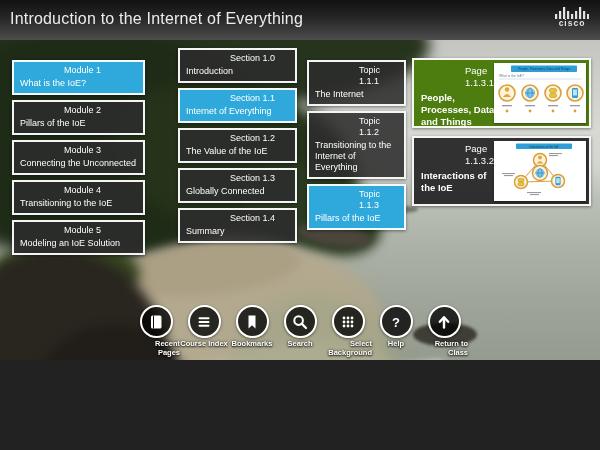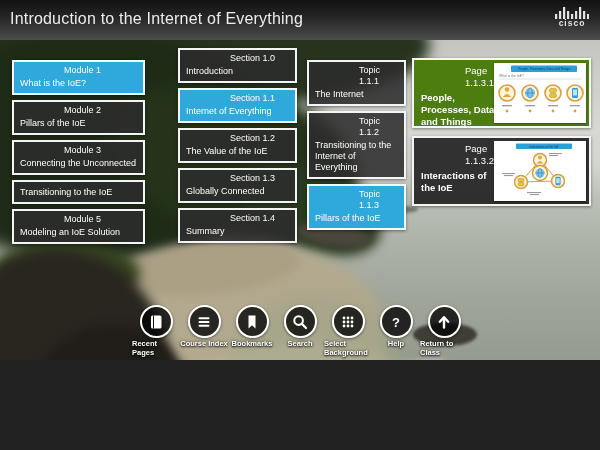--- a/index.html
+++ b/index.html
@@ -55,21 +55,21 @@
   .page-text .t-sub{font-size:9.5px;line-height:12px;margin-top:3px;font-weight:bold;}
   .page-thumb{position:absolute;right:3px;top:3px;width:92px;height:60px;background:#fff;
               box-shadow:0 1px 2px rgba(0,0,0,0.4);}
   .page-thumb svg{display:block;}
   
   .toolbar{position:absolute;left:0;right:0;bottom:3px;display:flex;justify-content:center;}
   .tool{width:48px;display:flex;flex-direction:column;align-items:center;cursor:pointer;}
   .tool-circle{width:33px;height:33px;border-radius:50%;background:rgba(5,5,5,0.8);
                border:2.5px solid #fff;box-sizing:border-box;display:flex;align-items:center;
                justify-content:center;box-shadow:0 1px 3px rgba(0,0,0,0.5);}
-  .tool-label{margin-top:2px;font-size:7.5px;font-weight:bold;color:#fff;text-align:left;
+  .tool-label{margin-top:2px;font-size:7.5px;font-weight:bold;color:#fff;text-align:right;
               line-height:8.5px;text-shadow:0 1px 2px rgba(0,0,0,0.9),0 0 3px rgba(0,0,0,0.7);}
 </style>
 </head>
 <body>
 
 <div class="screen">
 
   <div class="bg">
     <div class="forest1"></div>
     <div class="forest2"></div>
@@ -120,20 +120,21 @@
     </div>
     <div class="tile">
       <div class="t-label">Module 2</div>
       <div class="t-sub">Pillars of the IoE</div>
     </div>
     <div class="tile">
       <div class="t-label">Module 3</div>
       <div class="t-sub">Connecting the Unconnected</div>
     </div>
     <div class="tile">
+      <div class="t-label">Module 4</div>
       <div class="t-sub">Transitioning to the IoE</div>
     </div>
     <div class="tile">
       <div class="t-label">Module 5</div>
       <div class="t-sub">Modeling an IoE Solution</div>
     </div>
   </div>
 
   <div class="col col-sections">
     <div class="tile">

